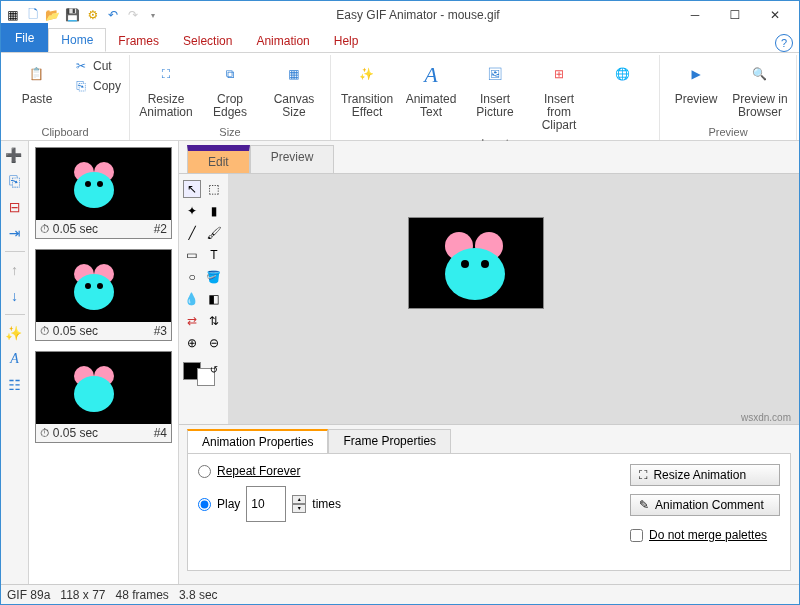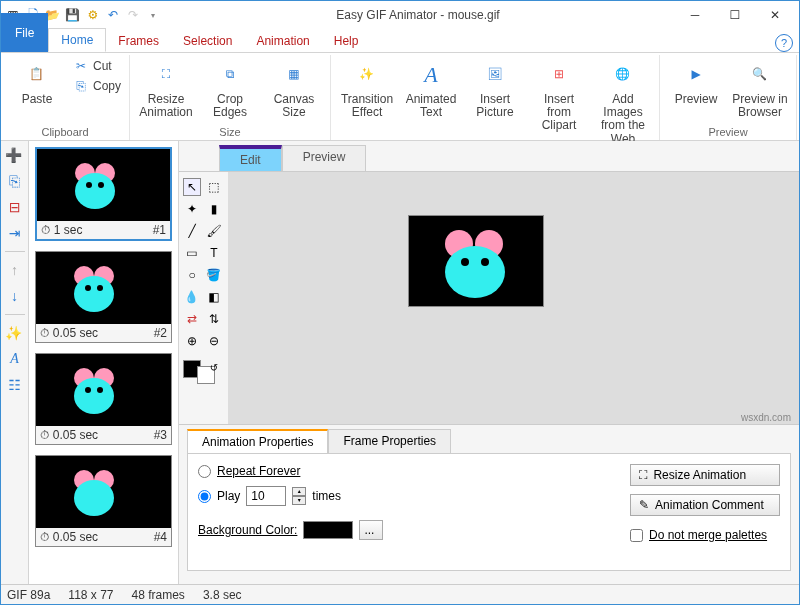--- a/index.html
+++ b/index.html
@@ -4,21 +4,21 @@
 <style>
 * { box-sizing: border-box; margin: 0; padding: 0; font-family: "Segoe UI", Tahoma, sans-serif; font-size: 12px; }
 body { background: #fff; width: 800px; height: 605px; overflow: hidden; border: 1px solid #3b8ed3; display: flex; flex-direction: column; }
 .titlebar { height: 28px; background: #fff; display: flex; align-items: center; padding: 0 4px; }
 .titlebar .qat { display: flex; gap: 4px; align-items: center; }
 .titlebar .qat span { width: 16px; height: 16px; display: flex; align-items: center; justify-content: center; }
 .titlebar .title { flex: 1; text-align: center; color: #444; }
 .winbtns { display: flex; }
 .winbtns div { width: 40px; height: 24px; display: flex; align-items: center; justify-content: center; color: #333; }
 .tabstrip { display: flex; align-items: flex-end; background: #fff; height: 24px; border-bottom: 1px solid #d4d4d4; }
-.file-btn { background: #2b7cd3; color: #fff; padding: 4px 14px; height: 39px; display: flex; align-items: center; }
+.file-btn { background: #2b7cd3; color: #fff; padding: 4px 14px; height: 29px; display: flex; align-items: center; }
 .tab { padding: 4px 12px; color: #b91c1c; cursor: pointer; }
 .tab.active { border: 1px solid #d4d4d4; border-bottom: 1px solid #fff; background: #fff; color: #2b7cd3; }
 .help-q { margin-left: auto; margin-right: 6px; color: #2b7cd3; width: 18px; height: 18px; border:1px solid #2b7cd3; border-radius:50%; display:flex; align-items:center; justify-content:center; font-size:11px;}
 .ribbon { background: #fff; display: flex; border-bottom: 1px solid #d4d4d4; padding: 2px 0 0 0; height: 88px;}
 .group { display: flex; flex-direction: column; align-items: center; border-right: 1px solid #e5e5e5; padding: 2px 6px 0 6px; }
 .group-body { display: flex; align-items: flex-start; gap: 4px; flex:1;}
 .group-label { font-size: 11px; color: #666; margin-top: 2px; margin-bottom:2px;}
 .bigbtn { display: flex; flex-direction: column; align-items: center; width: 60px; color: #444; text-align:center; line-height:1.1; gap:2px; padding:2px;}
 .bigbtn .ico { width: 32px; height: 32px; display:flex; align-items:center; justify-content:center; color:#2b7cd3;}
 .smallcol { display:flex; flex-direction:column; gap:2px; }
@@ -30,43 +30,43 @@
 .sidetools .sep { height:1px; width:20px; background:#ccc; margin:2px 0;}
 .frames { width:150px; background:#fff; border-right:1px solid #d4d4d4; overflow-y:auto; padding:6px;}
 .frame { border:1px solid #888; margin-bottom:10px; background:#fff;}
 .frame.sel { border:2px solid #3b8ed3;}
 .thumb { width:100%; height:72px; background:#000; position:relative;}
 .mouse { position:absolute; left:28px; top:10px; width:60px; height:55px;}
 .frame-foot { display:flex; justify-content:space-between; padding:2px 4px; font-size:11px; color:#333; background:#f5f5f5;}
 .center { flex:1; display:flex; flex-direction:column; min-width:0;}
 .canvas-tabs { display:flex; padding:4px 0 0 8px; gap:0; background:#f5f5f5;}
 .ctab { padding:4px 20px; border:1px solid #ccc; background:#eee; color:#555; border-bottom:none;}
-.ctab.active { background:#7dd3fc; border-top:4px solid #4c1d95;margin-left:32px;}
+.ctab.active { background:#fdba74; border-top:6px solid #4c1d95;}
 .editor-row { display:flex; flex:1; min-height:0; border-top:1px solid #ccc;}
 .toolpal { width:50px; background:#f5f5f5; border-right:1px solid #ddd; padding:6px 4px; display:flex; flex-wrap:wrap; gap:4px; align-content:flex-start;}
 .toolpal span { width:18px; height:18px; display:flex; align-items:center; justify-content:center; border:1px solid transparent;}
 .toolpal span.sel { border:1px solid #888; background:#eef;}
 .swatches { display:flex; gap:2px; margin-top:6px; position:relative;}
 .sw1 { width:18px; height:18px; background:#000; border:1px solid #888;}
 .sw2 { width:18px; height:18px; background:#fff; border:1px solid #888; position:relative; top:6px; left:-6px;}
 .canvas-area { flex:1; background:#ddd; position:relative; overflow:auto;}
 .canvas-inner { position:absolute; left:180px; top:44px; width:134px; height:90px; background:repeating-conic-gradient(#ccc 0 25%, #999 0 50%) 50%/10px 10px; box-shadow:0 0 0 1px #888;}
 .props { border-top:1px solid #ccc; background:#f5f5f5; padding:4px 8px 8px 8px; height:160px;}
 .ptabs { display:flex;}
 .ptab { padding:4px 14px; border:1px solid #ccc; background:#eee; border-bottom:none;}
 .ptab.active { background:#fff; border-top:2px solid #f90;}
 .pbody { border:1px solid #ccc; background:#fff; padding:10px; display:flex; gap:40px; height:118px;}
 .pcol { display:flex; flex-direction:column; gap:8px;}
 .row { display:flex; align-items:center; gap:6px;}
-.numbox { width:40px; height:20px; border:1px solid #888; display:flex; align-items:center; padding:0 4px; background:#fff;}
+.numbox { width:40px; height:36px; border:1px solid #888; display:flex; align-items:center; padding:0 4px; background:#fff;}
 .spinner { width:14px; display:flex; flex-direction:column;}
 .spinner div { height:9px; border:1px solid #888; font-size:6px; text-align:center; line-height:7px; background:#eee;}
 .colorbox { width:50px; height:18px; background:#000; border:1px solid #888;}
 .btn { border:1px solid #aaa; background:linear-gradient(#fdfdfd,#e7e7e7); padding:3px 8px; display:flex; align-items:center; gap:6px; min-width:150px;}
-.statusbar { height:20px; background:#f5f5f5; border-top:1px solid #ccc; display:flex; align-items:center; padding:0 6px; gap:18px; font-size:11px; color:#333;}
+.statusbar { height:20px; background:#f5f5f5; border-top:1px solid #ccc; display:flex; align-items:center; padding:0 6px; gap:10px; font-size:11px; color:#333;}
 input[type=radio],input[type=checkbox]{margin:0;}
 svg { display:block;}
 </style>
 </head>
 <body>
 
 <div class="titlebar">
   <div class="qat">
     <span>▦</span>
     <span style="color:#2b7cd3">🗋</span>
@@ -145,21 +145,20 @@
       <div class="bigbtn">
           <span class="ico">🖼</span>
           <span>Insert Picture</span>
         </div>
       <div class="bigbtn">
           <span class="ico" style="color:#e55">⊞</span>
           <span>Insert from Clipart</span>
         </div>
       <div class="bigbtn">
           <span class="ico">🌐</span>
-          <span>Add Images from the Web</span>
         </div>
     </div>
     <div class="group-label">Insert</div>
   </div>
   <div class="group">
     <div class="group-body">
       <div class="bigbtn">
           <span class="ico">▶</span>
           <span>Preview</span>
         </div>
@@ -185,35 +184,20 @@
     <div class="sep"></div>
     <span style="color:#aaa">↑</span>
     <span>↓</span>
     <div class="sep"></div>
     <span>✨</span>
     <span style="font-style:italic;font-family:serif">A</span>
     <span>☷</span>
   </div>
 
   <div class="frames">
-    <div class="frame sel">
-      <div class="thumb">
-          <svg class="mouse" viewBox="0 0 60 55">
-            <ellipse cx="20" cy="14" rx="10" ry="10" fill="#f9b"></ellipse>
-            <ellipse cx="40" cy="14" rx="10" ry="10" fill="#f9b"></ellipse>
-            <ellipse cx="30" cy="32" rx="20" ry="18" fill="#3ee"></ellipse>
-            <circle cx="24" cy="26" r="3" fill="#000"></circle>
-            <circle cx="36" cy="26" r="3" fill="#000"></circle>
-          </svg>
-        </div>
-      <div class="frame-foot">
-          <span>⏱ <span>1 sec</span></span>
-          <span>#1</span>
-        </div>
-    </div>
     <div class="frame">
       <div class="thumb">
           <svg class="mouse" viewBox="0 0 60 55">
             <ellipse cx="20" cy="14" rx="10" ry="10" fill="#f9b"></ellipse>
             <ellipse cx="40" cy="14" rx="10" ry="10" fill="#f9b"></ellipse>
             <ellipse cx="30" cy="32" rx="20" ry="18" fill="#3ee"></ellipse>
             <circle cx="24" cy="26" r="3" fill="#000"></circle>
             <circle cx="36" cy="26" r="3" fill="#000"></circle>
           </svg>
         </div>
@@ -310,25 +294,20 @@
           <label class="row">
               <input type="radio" name="r" checked="" style="">
               <span style="">Play</span>
             <span class="numbox">10</span>
             <div class="spinner">
                 <div>▴</div>
                 <div>▾</div>
               </div>
             <span>times</span>
           </label>
-          <div class="row" style="margin-top:6px">
-            <span style="text-decoration:underline">Background Color:</span>
-            <div class="colorbox"></div>
-            <div class="btn" style="min-width:24px;padding:2px 4px">...</div>
-          </div>
         </div>
         <div class="pcol" style="margin-left:auto">
           <div class="btn">
               <span>⛶</span>
               <span>Resize Animation</span>
             </div>
           <div class="btn">
               <span>✎</span>
               <span>Animation Comment</span>
             </div>

